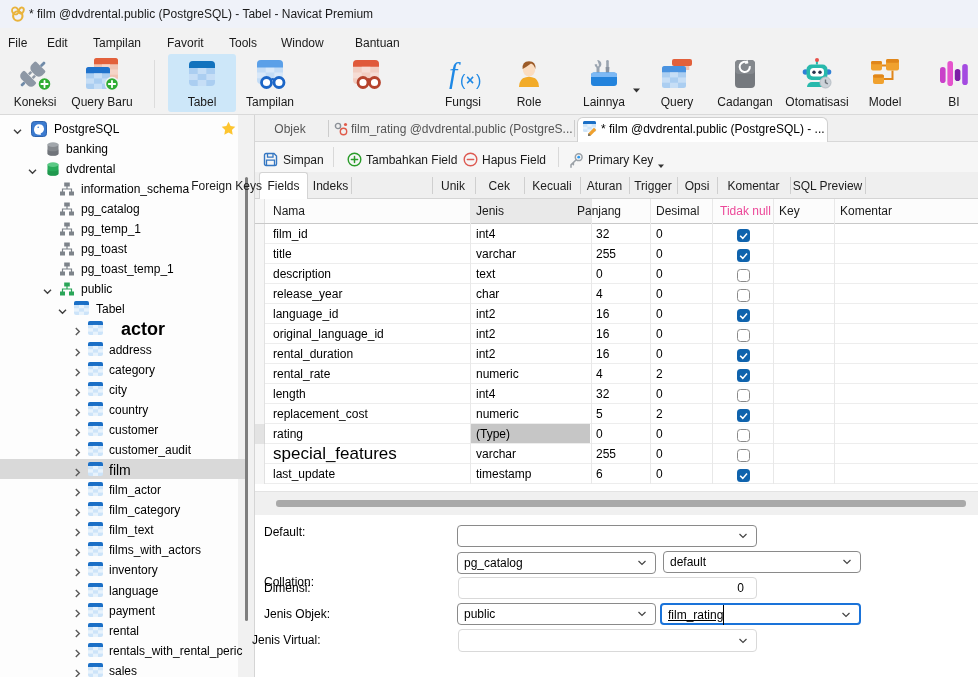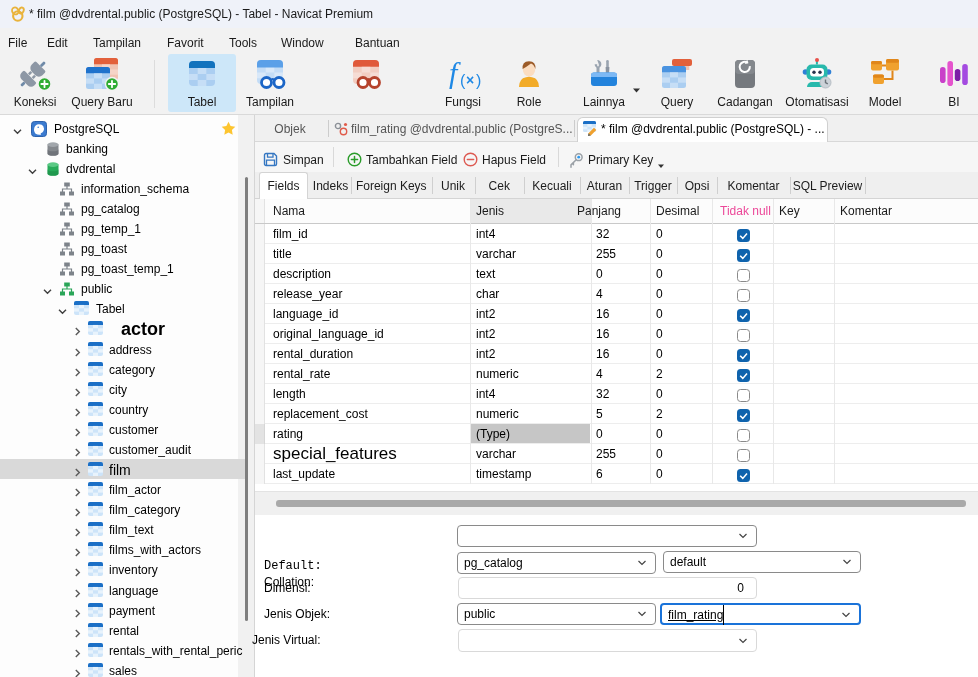--- a/index.html
+++ b/index.html
@@ -657,21 +657,21 @@
 <div style="position:absolute;left:657px;top:156px;width:8px;height:8px;"><svg width="8" height="8" viewBox="0 0 8 8">
       <path d="M1 2.5 h6 l-3 3.6 z" fill="#333"></path>
     </svg></div>
 <div style="position:absolute;left:255px;top:172px;width:723px;height:27px;background:#efefef;"></div>
 <div style="position:absolute;left:255px;top:198px;width:723px;height:1px;background:#d4d4d4;"></div>
 <div style="position:absolute;left:259px;top:172px;width:49px;height:27px;background:#fff;border:1px solid #d4d4d4;border-bottom:none;border-radius:3px 3px 0 0;box-sizing:border-box;"></div>
 <div style="position:absolute;top:176.5px;height:18px;line-height:18px;font-size:12px;color:#1c1c1c;white-space:nowrap;left:83.5px;width:400px;text-align:center;">Fields</div>
 <div style="position:absolute;left:351px;top:177px;width:1px;height:17px;background:#cfcfcf;"></div>
 <div style="position:absolute;top:176.5px;height:18px;line-height:18px;font-size:12px;color:#1c1c1c;white-space:nowrap;left:130.5px;width:400px;text-align:center;">Indeks</div>
 <div style="position:absolute;left:431.5px;top:177px;width:1px;height:17px;background:#cfcfcf;"></div>
-<div style="position:absolute;top:176.5px;height:18px;line-height:18px;font-size:12px;color:#1c1c1c;white-space:nowrap;left:191.25px;width:400px;text-align:center;">Foreign Keys</div>
+<div style="position:absolute;top:176.5px;height:18px;line-height:18px;font-size:12px;color:#1c1c1c;white-space:nowrap;left:191.25px;width:400px;">Foreign Keys</div>
 <div style="position:absolute;left:474.5px;top:177px;width:1px;height:17px;background:#cfcfcf;"></div>
 <div style="position:absolute;top:176.5px;height:18px;line-height:18px;font-size:12px;color:#1c1c1c;white-space:nowrap;left:253.0px;width:400px;text-align:center;">Unik</div>
 <div style="position:absolute;left:524px;top:177px;width:1px;height:17px;background:#cfcfcf;"></div>
 <div style="position:absolute;top:176.5px;height:18px;line-height:18px;font-size:12px;color:#1c1c1c;white-space:nowrap;left:299.25px;width:400px;text-align:center;">Cek</div>
 <div style="position:absolute;left:580px;top:177px;width:1px;height:17px;background:#cfcfcf;"></div>
 <div style="position:absolute;top:176.5px;height:18px;line-height:18px;font-size:12px;color:#1c1c1c;white-space:nowrap;left:352.0px;width:400px;text-align:center;">Kecuali</div>
 <div style="position:absolute;left:629px;top:177px;width:1px;height:17px;background:#cfcfcf;"></div>
 <div style="position:absolute;top:176.5px;height:18px;line-height:18px;font-size:12px;color:#1c1c1c;white-space:nowrap;left:404.5px;width:400px;text-align:center;">Aturan</div>
 <div style="position:absolute;left:677px;top:177px;width:1px;height:17px;background:#cfcfcf;"></div>
 <div style="position:absolute;top:176.5px;height:18px;line-height:18px;font-size:12px;color:#1c1c1c;white-space:nowrap;left:453.0px;width:400px;text-align:center;">Trigger</div>
@@ -806,21 +806,21 @@
     </svg></div>
 <div style="position:absolute;left:265px;top:483px;width:713px;height:1px;background:#ededed;"></div>
 <div style="position:absolute;left:470px;top:199px;width:1px;height:285px;background:#e8e8e8;"></div>
 <div style="position:absolute;left:591px;top:199px;width:1px;height:285px;background:#e8e8e8;"></div>
 <div style="position:absolute;left:650px;top:199px;width:1px;height:285px;background:#e8e8e8;"></div>
 <div style="position:absolute;left:712px;top:199px;width:1px;height:285px;background:#e8e8e8;"></div>
 <div style="position:absolute;left:773px;top:199px;width:1px;height:285px;background:#e8e8e8;"></div>
 <div style="position:absolute;left:834px;top:199px;width:1px;height:285px;background:#e8e8e8;"></div>
 <div style="position:absolute;left:255px;top:491px;width:723px;height:24px;background:#f0f0f0;border-top:1px solid #e3e3e3;box-sizing:border-box;"></div>
 <div style="position:absolute;left:276px;top:500px;width:690px;height:7px;background:#a9a9a9;border-radius:3px;"></div>
-<div style="position:absolute;top:557px;height:18px;line-height:18px;font-size:12px;color:#000;white-space:nowrap;left:264px;font-family:Liberation Mono, monospace;">Default:</div>
+<div style="position:absolute;top:523px;height:18px;line-height:18px;font-size:12px;color:#000;white-space:nowrap;left:264px;">Default:</div>
 <div style="position:absolute;top:553.0px;height:18px;line-height:18px;font-size:12px;color:#000;white-space:nowrap;left:264px;margin-top:20px;">Collation:</div>
 <div style="position:absolute;top:579.0px;height:18px;line-height:18px;font-size:12px;color:#000;white-space:nowrap;left:264px;">Dimensi:</div>
 <div style="position:absolute;top:605.0px;height:18px;line-height:18px;font-size:12px;color:#000;white-space:nowrap;left:264px;">Jenis Objek:</div>
 <div style="position:absolute;top:631.0px;height:18px;line-height:18px;font-size:12px;color:#000;white-space:nowrap;left:252px;">Jenis Virtual:</div>
 <div style="position:absolute;left:457px;top:525px;width:300px;height:22px;background:#fff;border:1px solid #8a8a8a;border-radius:4px;box-sizing:border-box;">
     <span style="position:absolute;right:8px;top:6.0px;line-height:0;display:block;"><svg width="10" height="8" viewBox="0 0 10 8">
         <path d="M1.5 2 l3.5 3.5 3.5-3.5" fill="none" stroke="#444" stroke-width="1.2"></path>
       </svg></span>
   </div>
 <div style="position:absolute;left:457px;top:552px;width:199px;height:22px;background:#fff;border:1px solid #8a8a8a;border-radius:4px;box-sizing:border-box;">

